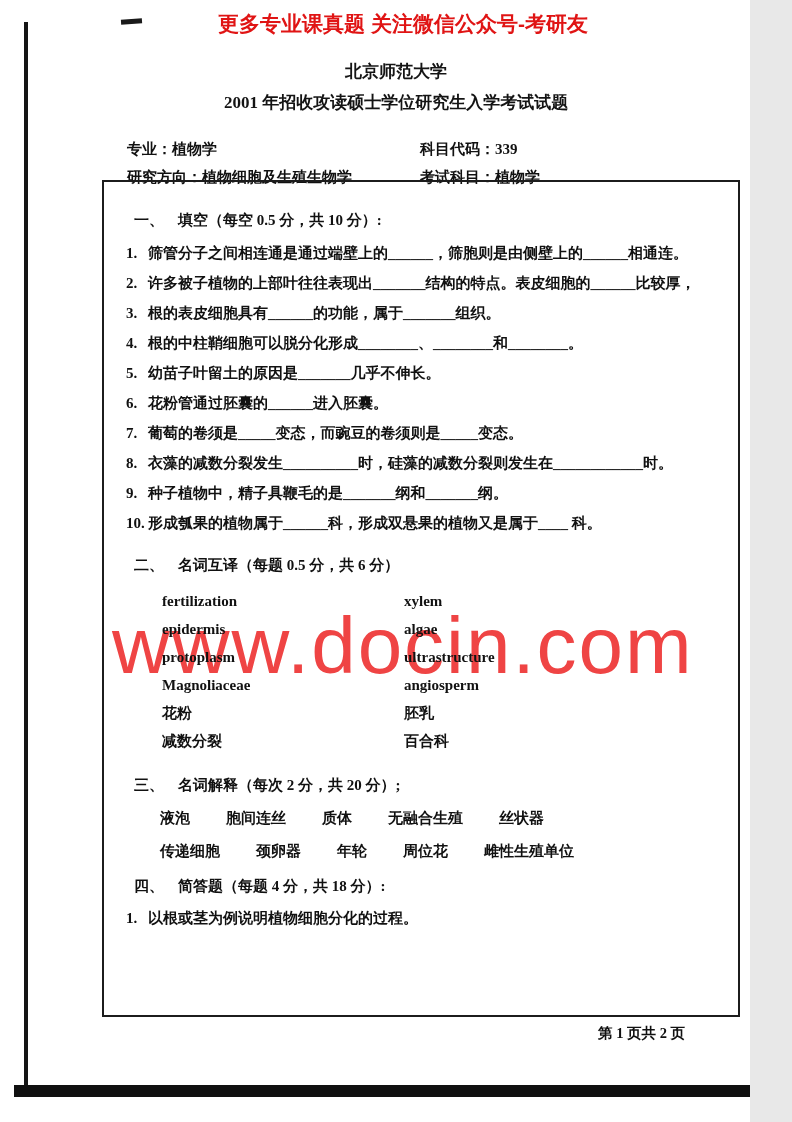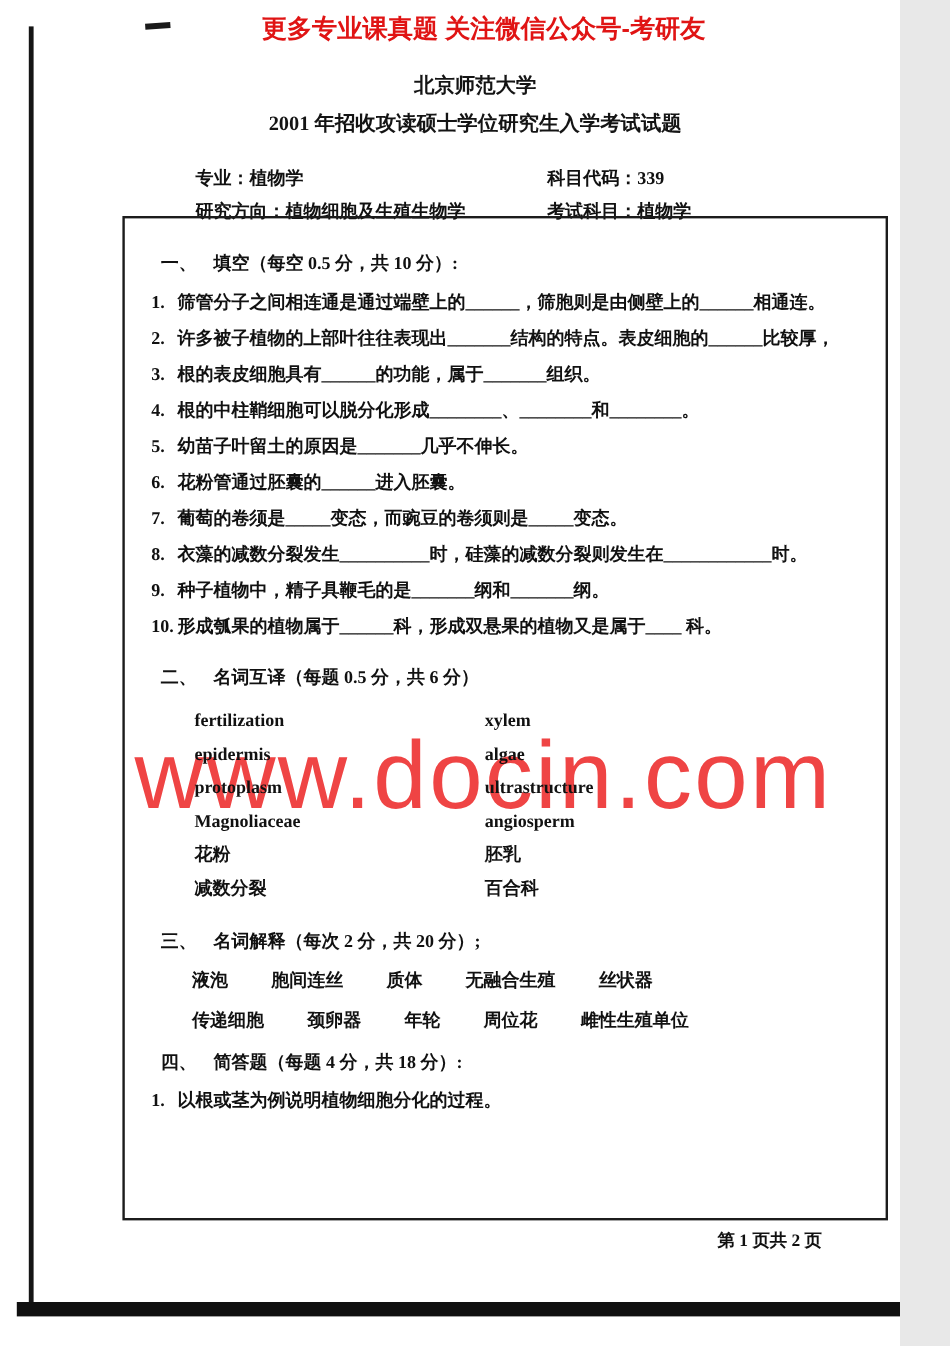--- a/index.html
+++ b/index.html
@@ -10,21 +10,21 @@
   .bar-bottom{position:absolute;left:14px;top:1085px;width:776px;height:12px;background:#101010;}
   .dash-top{position:absolute;left:121px;top:19px;width:21px;height:5px;background:#1a1a1a;transform:rotate(-4deg);}
   .line-right{position:absolute;left:767px;top:22px;width:2px;height:1040px;background:#8f8f8f;}
   
   .banner{position:absolute;top:10px;left:0;width:806px;text-align:center;color:#e01414;
           font-weight:700;font-size:21px;font-family:"Liberation Sans","DejaVu Sans",sans-serif;}
   .titles{position:absolute;top:56px;left:0;width:718px;text-align:center;
           font-weight:700;font-size:17px;line-height:31px;color:#141414;padding-left:37px;}
   
   .meta{position:absolute;top:135px;left:127px;font-size:15px;font-weight:700;}
-  .meta-row{display:flex;line-height:28px;margin-left:36px;}
+  .meta-row{display:flex;line-height:28px;}
   .meta-col1{width:293px;}
   
   .watermark{position:absolute;left:112px;top:600px;font-size:80px;letter-spacing:2px;
              color:#ef4444;font-weight:400;font-family:"Liberation Sans","DejaVu Sans",sans-serif;}
   
   .box{position:absolute;left:102px;top:180px;width:634px;height:833px;border:2px solid #1c1c1c;background:transparent;}
   .box-inner{padding:28px 14px 0 22px;font-size:15px;font-weight:700;}
   .sec-head{display:flex;margin-left:8px;line-height:20px;}
   .sec-num{width:44px;flex:none;}
   .fill-list{margin-top:14px;}

